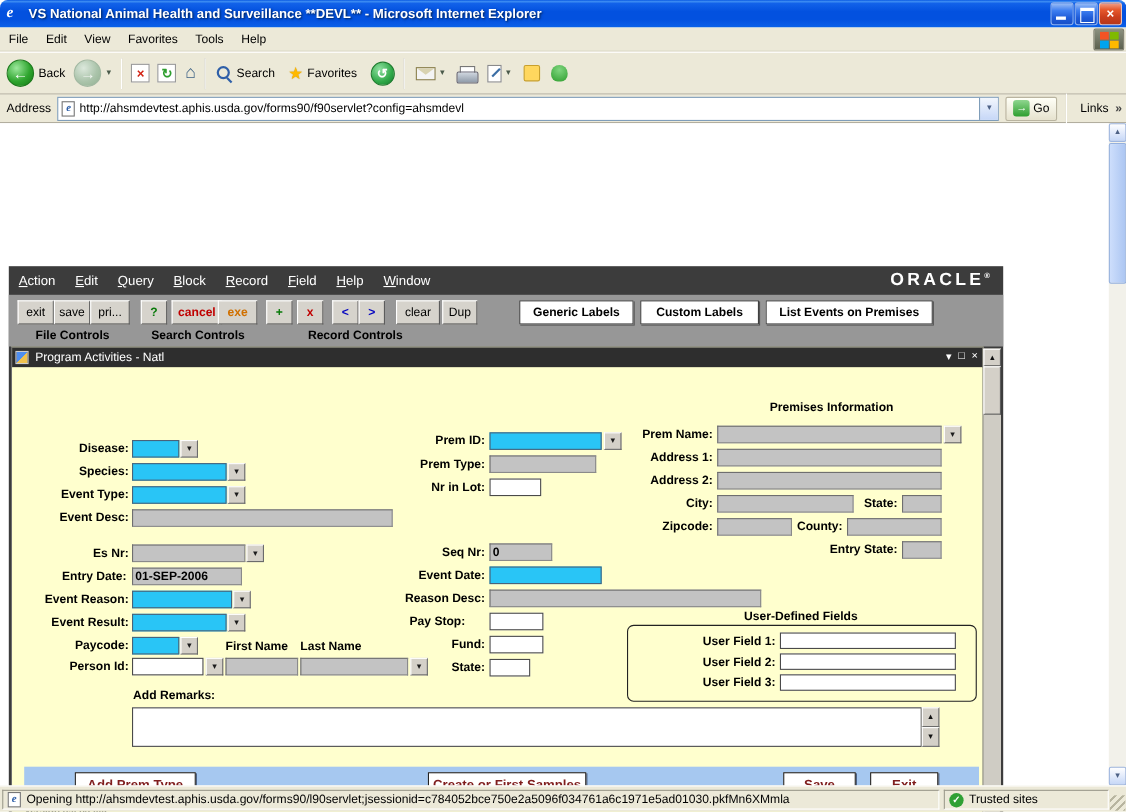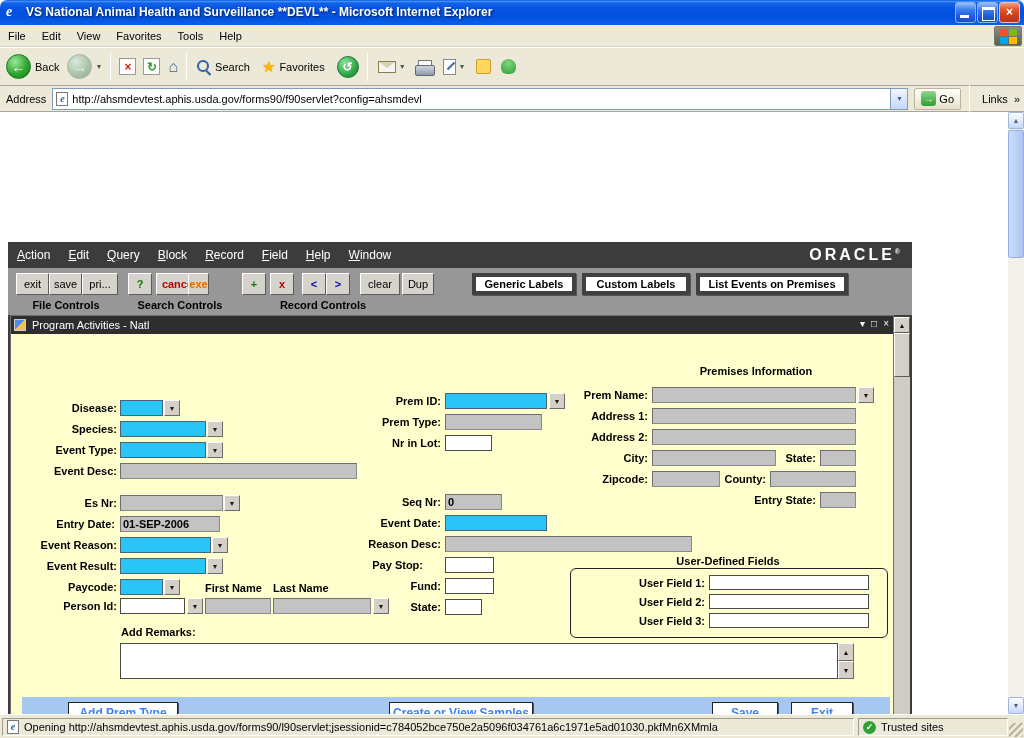--- a/index.html
+++ b/index.html
@@ -98,21 +98,21 @@
   .ologo sup { font-size:7px; letter-spacing:0; }
 
   .o-toolbar { position:absolute; left:0; top:26px; width:904px; height:47px; background:#979797; }
   .obtn { position:absolute; top:5px; height:22px; background:#D6D3CC; border:1px solid #5c5c5c;
     border-top-color:#fff; border-left-color:#fff; display:flex; align-items:center; justify-content:center;
     font-size:11px; color:#000; }
   .obtn.green  { color:#0A7A0A; font-weight:bold; }
   .obtn.red    { color:#C00000; font-weight:bold; }
   .obtn.orange { color:#D07000; font-weight:bold; }
   .obtn.blue   { color:#0000C0; font-weight:bold; }
-  .owbtn { position:absolute; top:5px; height:22px; background:#fff; border:4px solid #404040; box-shadow:1px 1px 0 #555;
+  .owbtn { position:absolute; top:5px; height:22px; background:#fff; border:1px solid #404040; box-shadow:1px 1px 0 #555;
     display:flex; align-items:center; justify-content:center; font-weight:bold; font-size:11px; color:#000; }
   .grouplabel { position:absolute; top:31px; height:13px; text-align:center; font-weight:bold; font-size:11px; color:#000; }
 
   
   .mdi { position:absolute; left:2px; top:73px; width:884px; height:430px; border:1px solid #6e6e6e; background:#FFFFCE; }
   .mdi-title { position:absolute; left:0; top:0; width:882px; height:18px; background:#2E2E2E; color:#fff;
     display:flex; align-items:center; font-size:11px; }
   .mdic { width:12px; height:12px; margin:0 6px 0 3px; background:linear-gradient(135deg,#4E8EF0 50%,#F0C24E 50%); border:1px solid #ccc; }
   .mdi-btns { position:absolute; right:4px; top:2px; display:flex; gap:6px; color:#fff; font-size:10px; }
   .canvas { position:absolute; left:0; top:18px; width:882px; height:410px; background:#FFFFCE; }
@@ -128,21 +128,21 @@
   .fld.white { background:#fff; border:1px solid #4a4a4a; }
   .sel { background:#316AC5; color:#fff; padding:0 1px;margin-left:43px; }
   .dd { position:absolute; width:16px; height:16px; background:#D4D0C8; border:1px solid #6b6b6b;
     border-top-color:#fff; border-left-color:#fff; color:#1c1c1c; font-size:7px; display:flex; align-items:center; justify-content:center; }
   .udf-box { position:absolute; left:559px; top:234px; width:318px; height:70px; border:1px solid #222; border-radius:6px; }
   .remarks { position:absolute; left:109px; top:309px; width:718px; height:36px; background:#fff; border:1px solid #4a4a4a; }
   .rsb { position:absolute; width:16px; height:18px; background:#D4D0C8; border:1px solid #6b6b6b; border-top-color:#fff;
     border-left-color:#fff; color:#111; font-size:7px; display:flex; align-items:center; justify-content:center; }
   .actionbar { position:absolute; left:11px; top:363px; width:868px; height:32px; background:#A6C8F0; }
   .abtn { position:absolute; top:368px; height:22px; background:#fff; border:1px solid #222; box-shadow:1px 1px 0 #44577a;
-    display:flex; align-items:center; justify-content:center; font-weight:bold; font-size:12px; color:#3b82f6; }
+    display:flex; align-items:center; justify-content:center; font-weight:bold; font-size:12px; color:#7f1d1d; }
   .version { position:absolute; left:11px; top:397px; font-weight:bold; font-size:9px; color:#000; }
 
   
   .osb { position:absolute; left:886px; top:75px; width:16px; height:432px; background:#CFCCC4; }
   .osb-btn { position:absolute; left:0; width:16px; height:16px; background:#D4D0C8; border:1px solid #5c5c5c;
     border-top-color:#fff; border-left-color:#fff; color:#111; font-size:7px; display:flex; align-items:center; justify-content:center; }
   .osb-thumb { position:absolute; left:0; top:16px; width:16px; height:44px; background:#D4D0C8; border:1px solid #5c5c5c;
     border-top-color:#fff; border-left-color:#fff; }
 
   
@@ -236,21 +236,21 @@
       <span class="o-menu-item">Window</span>
       <span class="ologo"><span>ORACLE</span><sup>®</sup></span>
     </div>
 
     <div class="o-toolbar">
       <span class="obtn" style="left:8px;width:33px">exit</span>
       <span class="obtn" style="left:41px;width:33px">save</span>
       <span class="obtn" style="left:74px;width:36px">pri...</span>
       <span class="obtn green" style="left:120px;width:24px">?</span>
       <span class="obtn red" style="left:148px;width:46px">cancel</span>
-      <span class="obtn orange" style="left:180px;width:21px">exe</span>
+      <span class="obtn orange" style="left:190px;width:36px">exe</span>
       <span class="obtn green" style="left:234px;width:24px">+</span>
       <span class="obtn red" style="left:262px;width:24px">x</span>
       <span class="obtn blue" style="left:294px;width:24px">&lt;</span>
       <span class="obtn blue" style="left:318px;width:24px">&gt;</span>
       <span class="obtn" style="left:352px;width:40px">clear</span>
       <span class="obtn" style="left:394px;width:32px">Dup</span>
       <span class="owbtn" style="left:464px;width:104px">Generic Labels</span>
       <span class="owbtn" style="left:574px;width:108px">Custom Labels</span>
       <span class="owbtn" style="left:688px;width:152px">List Events on Premises</span>
       <span class="grouplabel" style="left:6px;width:104px">File Controls</span>
@@ -376,21 +376,21 @@
         <div class="lbl" style="left:594px;top:281px;width:100px">User Field 3:</div>
         <div class="fld white" style="left:698px;top:279px;width:160px;height:15px"></div>
 
         <div class="lbl left" style="left:110px;top:292px;width:120px">Add Remarks:</div>
         <div class="remarks"></div>
         <div class="rsb" style="left:827px;top:309px">▲</div>
         <div class="rsb" style="left:827px;top:327px">▼</div>
 
         <div class="actionbar"></div>
         <div class="abtn" style="left:57px;width:110px">Add Prem Type</div>
-        <div class="abtn" style="left:378px;width:144px">Create or View Samples</div>
+        <div class="abtn" style="left:378px;width:144px">Create or First Samples</div>
         <div class="abtn" style="left:701px;width:66px">Save</div>
         <div class="abtn" style="left:780px;width:62px">Exit</div>
 
         <div class="version">Version 8.0 8/2002</div>
       </div>
     </div>
 
     <div class="osb">
       <span class="osb-btn" style="top:0">▲</span>
       <span class="osb-thumb"></span>

